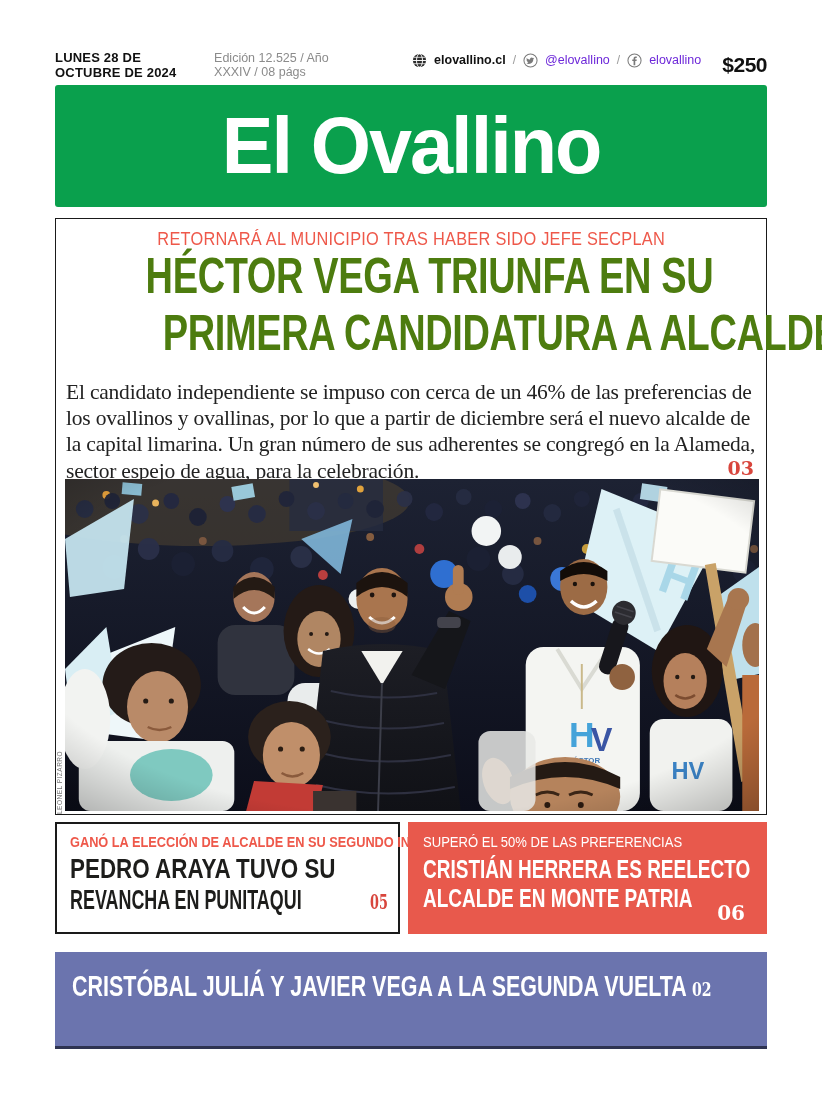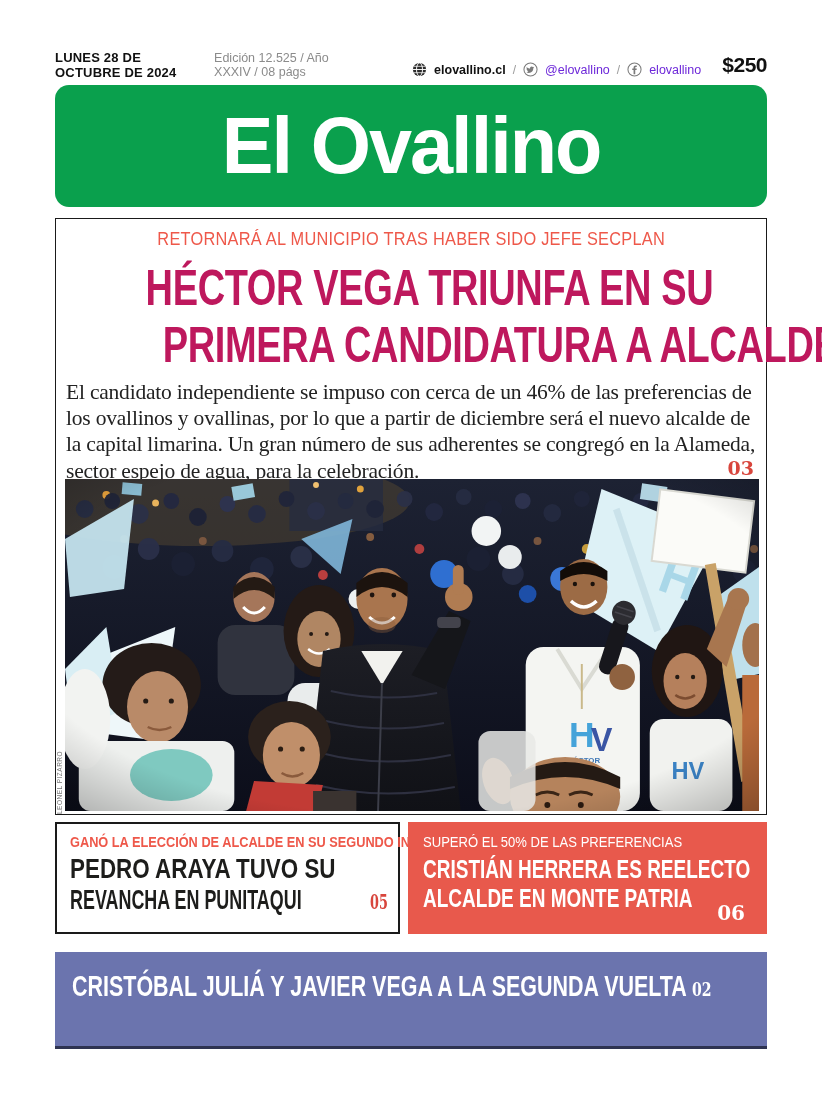--- a/index.html
+++ b/index.html
@@ -11,52 +11,52 @@
   }
 
   
   .topbar {
     position:absolute; left:55px; top:52px; width:712px; height:26px;
     display:flex; justify-content:space-between; align-items:center;gap:48px;
   }
   .topbar-left { display:flex; align-items:baseline; gap:8px; }
   .date { font-size:13px; font-weight:bold; color:#111; letter-spacing:.2px; }
   .edition { font-size:12.5px; color:#8b8b8b; }
-  .topbar-right { display:flex; align-items:flex-end; gap:7px; }
+  .topbar-right { display:flex; align-items:flex-start; gap:7px; }
   .handle { font-size:12.5px; color:#6d28d9; }
   .handle.site { font-weight:bold; color:#111; }
   .sep { color:#9a9a9a; font-size:12px; }
   .soc-icon { width:15px; height:15px; display:block; }
   .price { font-size:21px; font-weight:800; color:#111; margin-left:14px; letter-spacing:-.5px; }
 
   
   .masthead {
     position:absolute; left:55px; top:85px; width:712px; height:122px;
-    background:#0aa04d; border-radius:14px;
+    background:#0aa04d; border-radius:3px;
     display:flex; align-items:center; justify-content:center;
   }
   .masthead-title {
     color:#fff; font-size:79px; font-weight:800; letter-spacing:-2px;
     transform:scaleX(.98); white-space:nowrap;
   }
 
   
   .article-box {
     position:absolute; left:55px; top:218px; width:712px; height:597px;
     border:1px solid #1a1a1a; background:#fff;
   }
   .kicker-main {
     position:absolute; top:9px; left:0; width:100%;
     text-align:center; color:#ee584a; font-weight:normal; font-size:19px;
     letter-spacing:.3px; white-space:nowrap;
   }
   .kicker-main span { display:inline-block; transform:scaleX(.86); transform-origin:center; }
   .headline-main {
-    position:absolute; top:41px; left:0; width:100%;
-    text-align:center; color:#be185d; font-weight:800; font-size:50px;
+    position:absolute; top:29px; left:0; width:100%;
+    text-align:center; color:#4d7c0f; font-weight:800; font-size:50px;
     line-height:1.13; letter-spacing:-.5px;
   }
   .headline-main .hl { display:block; white-space:nowrap; }
   .headline-main .hl span { display:inline-block; transform:scaleX(.76); transform-origin:center; }
   .lede-wrap { position:absolute; top:160px; left:10px; width:694px; height:98px; }
   .lede {
     font-family:"Liberation Serif", serif; font-size:21.5px; line-height:1.22;
     color:#222; letter-spacing:-.2px;
   }
   .pagenum { font-family:"DejaVu Serif", serif; font-weight:bold; }

